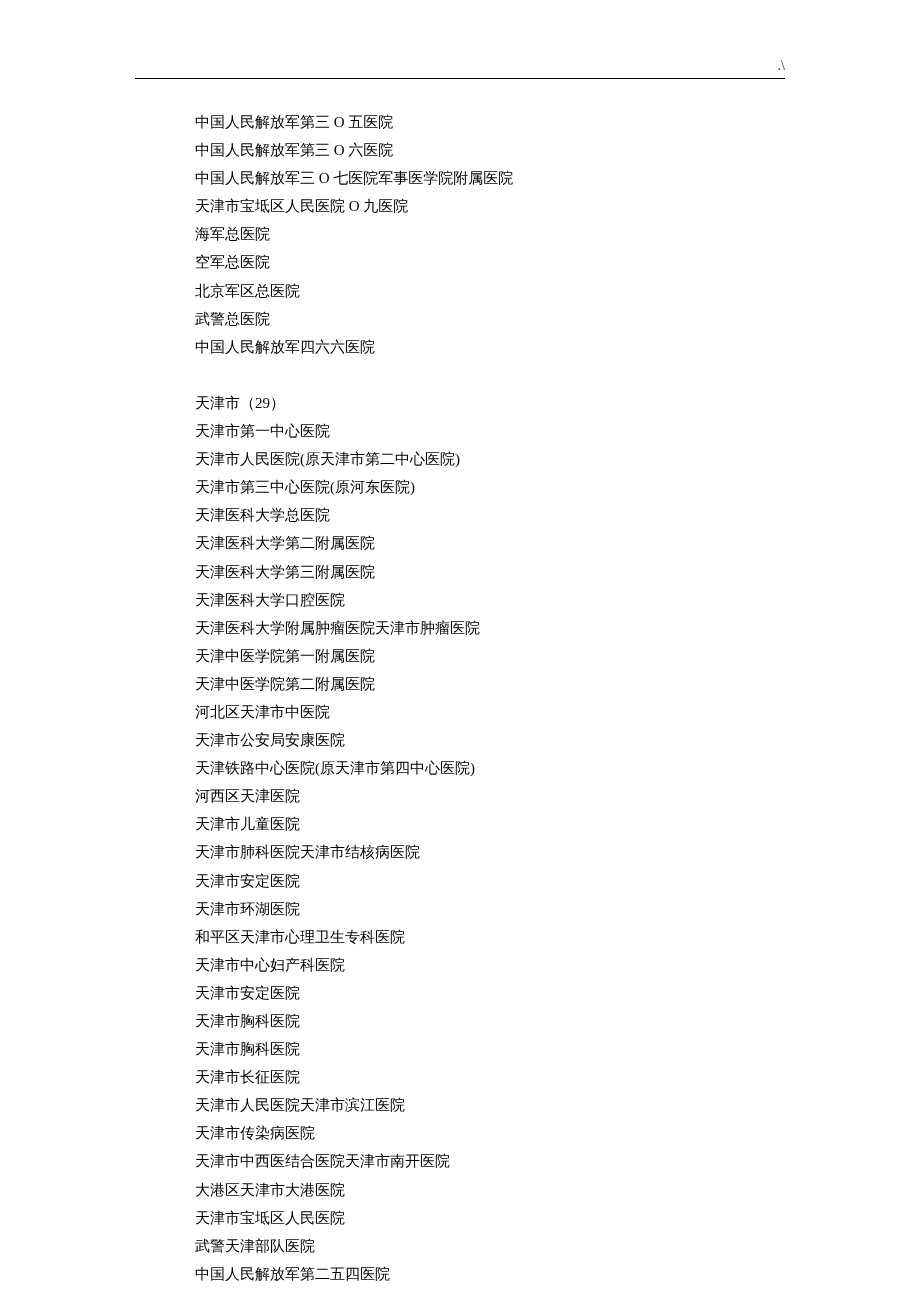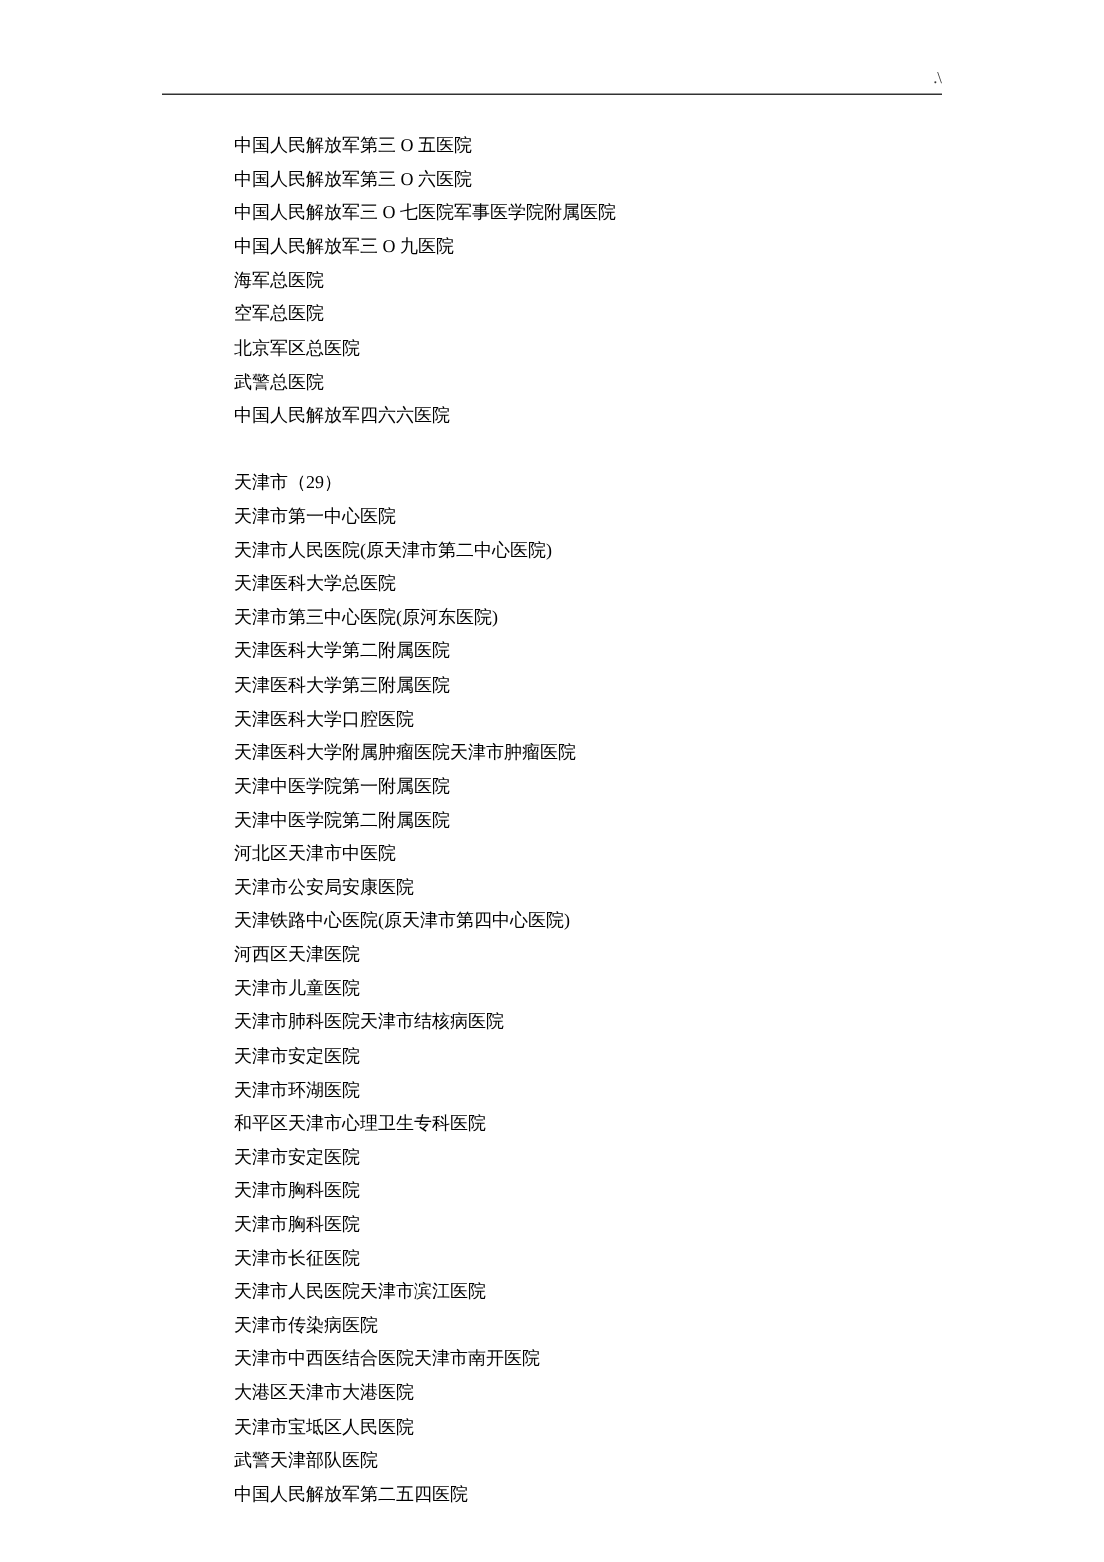--- a/index.html
+++ b/index.html
@@ -47,47 +47,48 @@
 </head>
 <body>
 
 <div class="corner-marker">.\</div>
 <div class="horizontal-line"></div>
 
 <div class="content">
   <span class="line">中国人民解放军第三 O 五医院</span>
   <span class="line">中国人民解放军第三 O 六医院</span>
   <span class="line">中国人民解放军三 O 七医院军事医学院附属医院</span>
-  <span class="line">中国人民解放军三 O 九医院</span>
+  <span class="line">天津市宝坻区人民医院 O 九医院</span>
   <span class="line">海军总医院</span>
   <span class="line">空军总医院</span>
   <span class="line">北京军区总医院</span>
   <span class="line">武警总医院</span>
   <span class="line">中国人民解放军四六六医院</span>
   <div class="spacer"></div>
   <span class="line">天津市（29）</span>
   <span class="line">天津市第一中心医院</span>
   <span class="line">天津市人民医院(原天津市第二中心医院)</span>
+  <span class="line">天津市第三中心医院(原河东医院)</span>
   <span class="line">天津医科大学总医院</span>
-  <span class="line">天津市第三中心医院(原河东医院)</span>
   <span class="line">天津医科大学第二附属医院</span>
   <span class="line">天津医科大学第三附属医院</span>
   <span class="line">天津医科大学口腔医院</span>
   <span class="line">天津医科大学附属肿瘤医院天津市肿瘤医院</span>
   <span class="line">天津中医学院第一附属医院</span>
   <span class="line">天津中医学院第二附属医院</span>
   <span class="line">河北区天津市中医院</span>
   <span class="line">天津市公安局安康医院</span>
   <span class="line">天津铁路中心医院(原天津市第四中心医院)</span>
   <span class="line">河西区天津医院</span>
   <span class="line">天津市儿童医院</span>
   <span class="line">天津市肺科医院天津市结核病医院</span>
   <span class="line">天津市安定医院</span>
   <span class="line">天津市环湖医院</span>
   <span class="line">和平区天津市心理卫生专科医院</span>
+  <span class="line">天津市中心妇产科医院</span>
   <span class="line">天津市安定医院</span>
   <span class="line">天津市胸科医院</span>
   <span class="line">天津市胸科医院</span>
   <span class="line">天津市长征医院</span>
   <span class="line">天津市人民医院天津市滨江医院</span>
   <span class="line">天津市传染病医院</span>
   <span class="line">天津市中西医结合医院天津市南开医院</span>
   <span class="line">大港区天津市大港医院</span>
   <span class="line">天津市宝坻区人民医院</span>
   <span class="line">武警天津部队医院</span>

